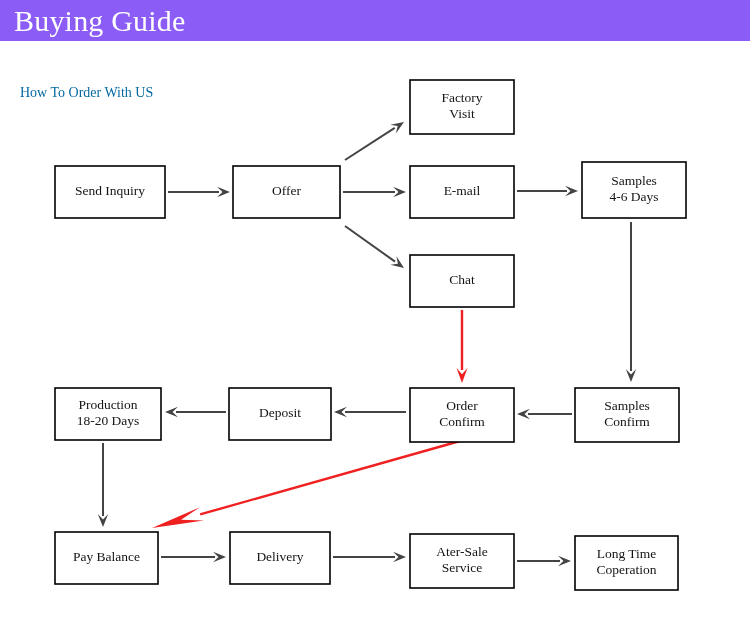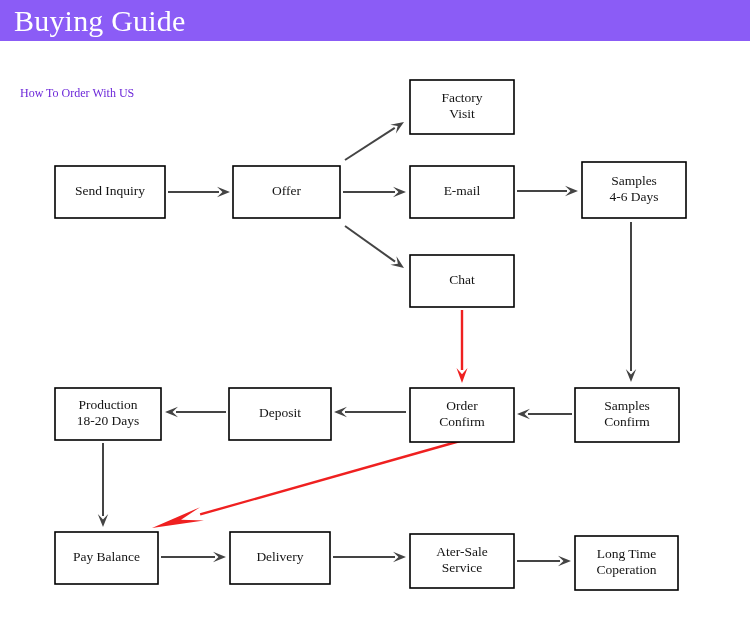--- a/index.html
+++ b/index.html
@@ -35,23 +35,23 @@
     font-weight: normal;
     letter-spacing: 0.2px;
     white-space: nowrap;
   }
 
   
   #section-subtitle {
     position: absolute;
     left: 20px;
     top: 82px;
-    font-size: 12px;
+    font-size: 14px;
     line-height: 22px;
-    color: #6d28d9;
+    color: #0369a1;
     white-space: nowrap;
   }
 
   
   #flowchart-canvas {
     position: absolute;
     left: 0;
     top: 0;
     width: 750px;
     height: 617px;

